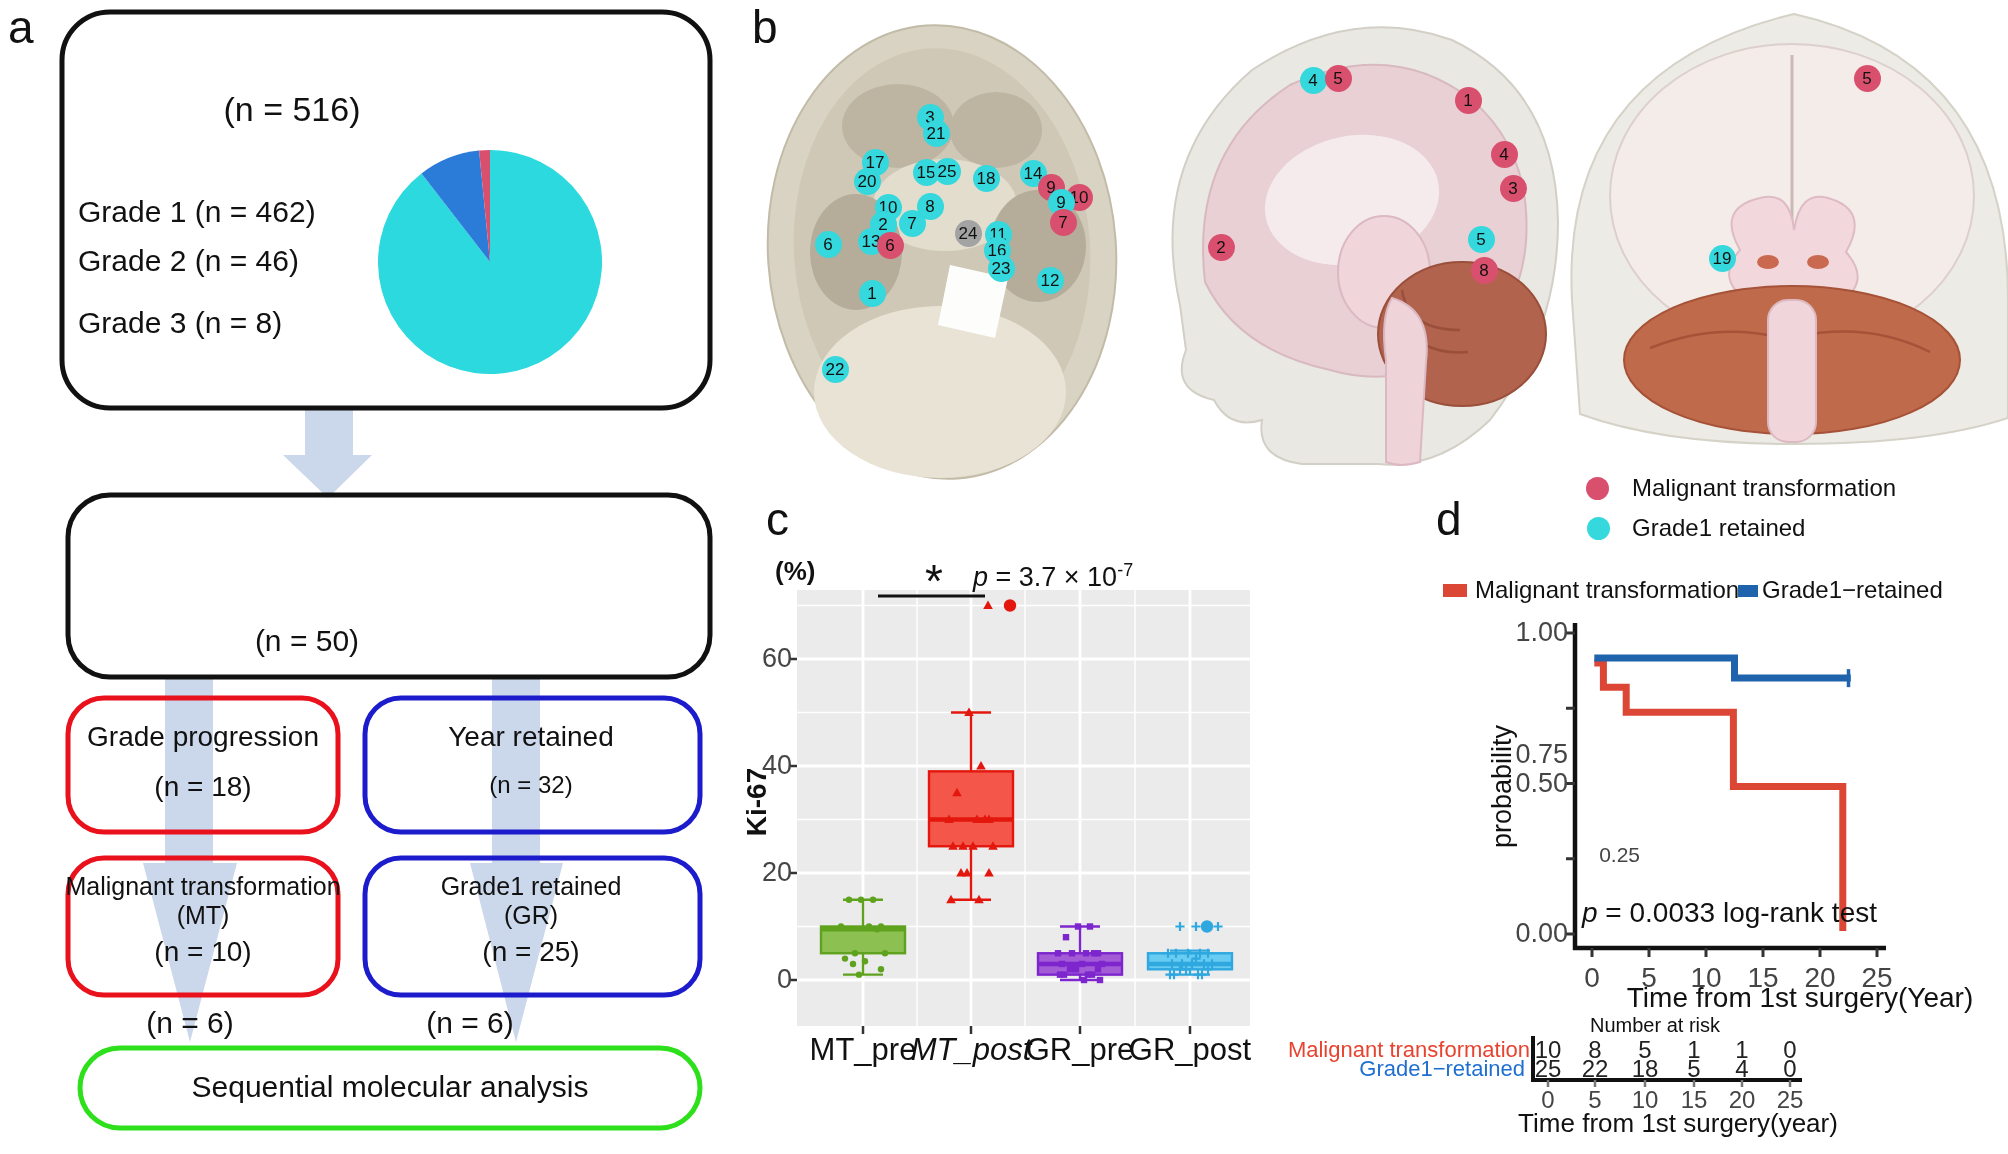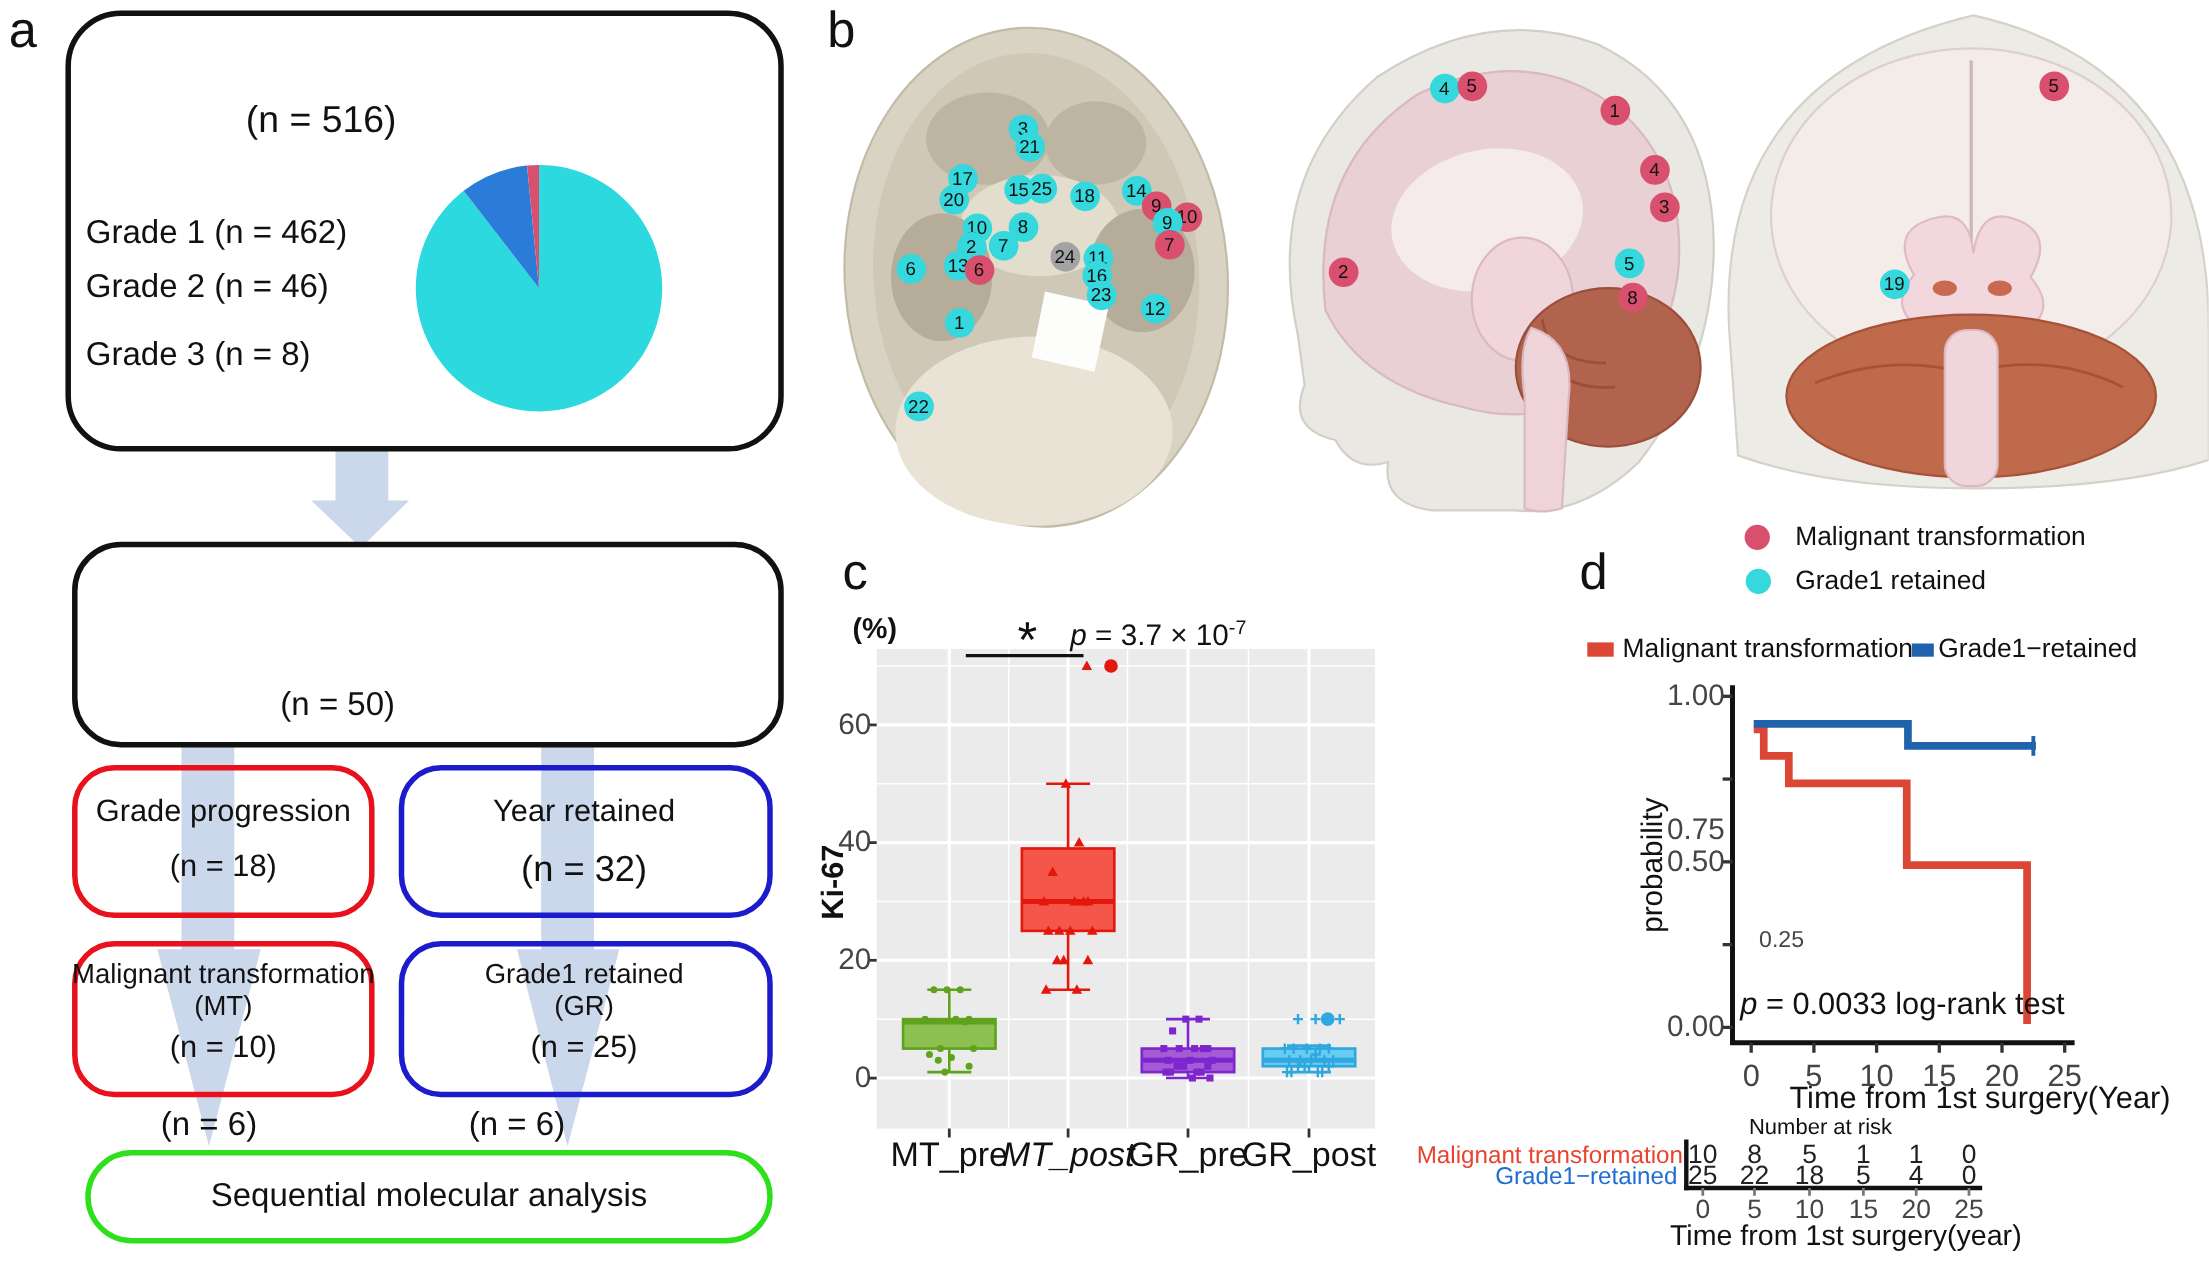--- a/index.html
+++ b/index.html
@@ -232,21 +232,21 @@
   <div class="abs ctr" style="left:292px;top:90px;font-size:34px">(n = 516)</div>
   <div class="abs" style="left:78px;top:195px;font-size:30px">Grade 1 (n = 462)</div>
   <div class="abs" style="left:78px;top:244px;font-size:30px">Grade 2 (n = 46)</div>
   <div class="abs" style="left:78px;top:306px;font-size:30px">Grade 3 (n = 8)</div>
 
   <div class="abs ctr" style="left:307px;top:624px;font-size:30px">(n = 50)</div>
 
   <div class="abs ctr" style="left:203px;top:721px;font-size:28px">Grade progression</div>
   <div class="abs ctr" style="left:203px;top:771px;font-size:28px">(n = 18)</div>
   <div class="abs ctr" style="left:531px;top:721px;font-size:28px">Year retained</div>
-  <div class="abs ctr" style="left:531px;top:771px;font-size:33px">(n = 32)</div>
+  <div class="abs ctr" style="left:531px;top:771px;font-size:24px">(n = 32)</div>
 
   <div class="abs ctr" style="left:203px;top:872px;font-size:25px">Malignant transformation</div>
   <div class="abs ctr" style="left:203px;top:901px;font-size:25px">(MT)</div>
   <div class="abs ctr" style="left:203px;top:936px;font-size:28px">(n = 10)</div>
   <div class="abs ctr" style="left:531px;top:872px;font-size:25px">Grade1 retained</div>
   <div class="abs ctr" style="left:531px;top:901px;font-size:25px">(GR)</div>
   <div class="abs ctr" style="left:531px;top:936px;font-size:28px">(n = 25)</div>
 
   <div class="abs ctr" style="left:190px;top:1006px;font-size:30px">(n = 6)</div>
   <div class="abs ctr" style="left:470px;top:1006px;font-size:30px">(n = 6)</div>

